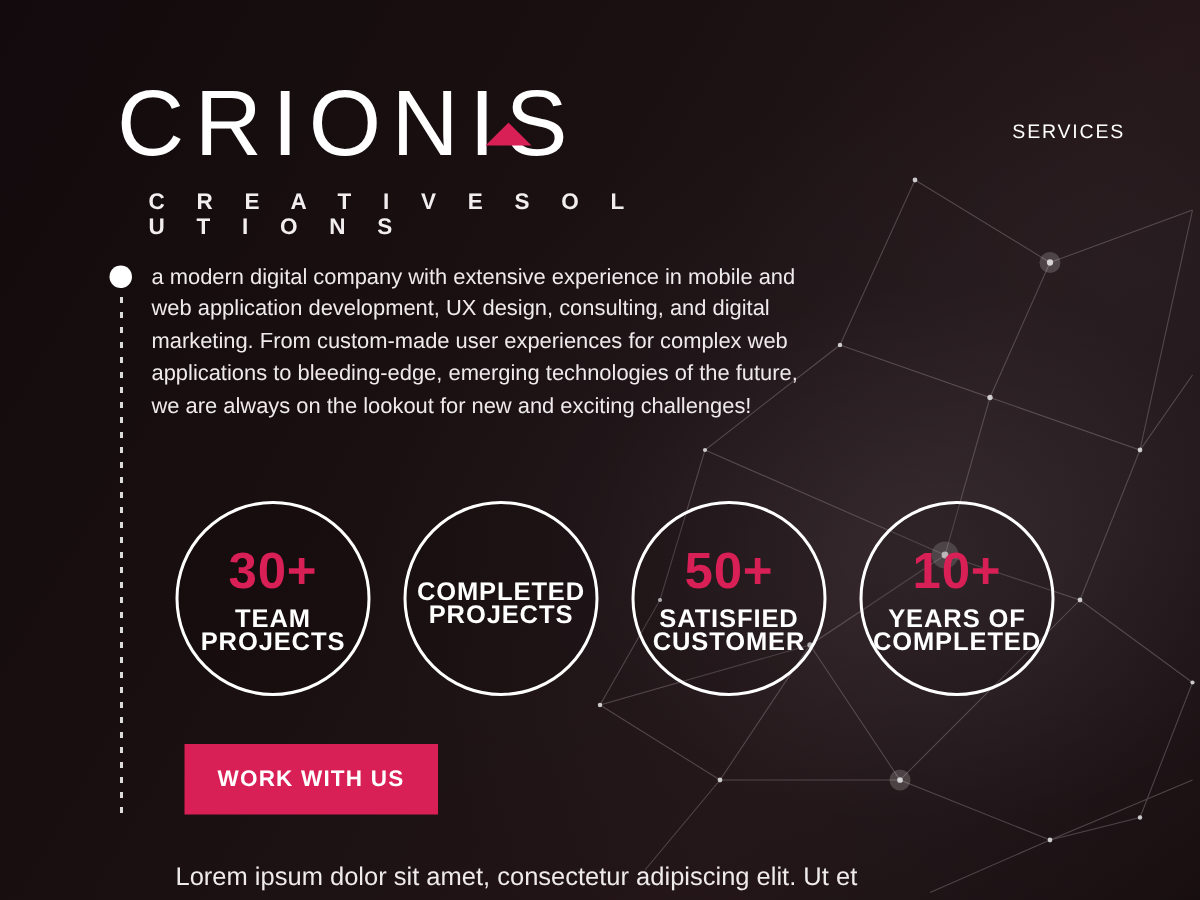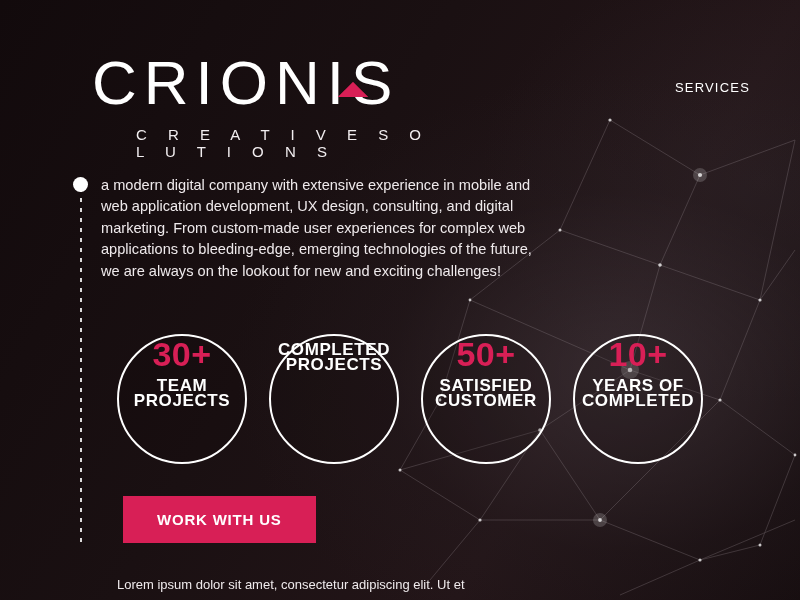--- a/index.html
+++ b/index.html
@@ -16,21 +16,21 @@
       radial-gradient(ellipse 520px 400px at 78% 62%, rgba(70,60,66,0.55) 0%, rgba(40,32,36,0.25) 45%, rgba(13,7,8,0) 75%),
       radial-gradient(ellipse 400px 320px at 95% 30%, rgba(55,45,50,0.35) 0%, rgba(13,7,8,0) 70%),
       linear-gradient(120deg, #120a0c 0%, #1a1012 40%, #231518 70%, #160d0f 100%);
     overflow: hidden;
   }
   .netsvg { position: absolute; inset: 0; width: 800px; height: 600px; pointer-events: none; }
 
   
   .logo-wrap {
     position: absolute;
-    left: 92px; top: 50px;
+    left: 78px; top: 50px;
     width: 350px;
   }
   .logo-main {
     position: relative;
     font-family: "Liberation Sans", sans-serif;
     font-size: 62px;
     font-weight: 300;
     letter-spacing: 7px;
     color: #ffffff;
     line-height: 66px;
@@ -40,23 +40,23 @@
     position: absolute;
     left: 250px; top: 36px;
     width: 22px; height: 22px;
     background: #d81f56;
     transform: rotate(-45deg);
     clip-path: polygon(0 0, 100% 0, 100% 100%);
     pointer-events: none;
   }
   .logo-sub {
     margin-top: 10px;
-    margin-left: 44px;
+    margin-left: 21px;
     font-size: 15px;
-    font-weight: 400;
+    font-weight: 700;
     letter-spacing: 8.5px;
     color: #f2eef0;
   }
 
   
   .services {
     position: absolute;
     right: 50px; top: 80px;
     font-size: 13px;
     font-weight: normal;
@@ -98,20 +98,21 @@
     display: flex;
     gap: 22px;
   }
   .stat {
     width: 130px; height: 130px;
     border-radius: 50%;
     border: 2px solid #ffffff;
     display: flex;
     flex-direction: column;
     align-items: center;
+    justify-content: center;
     text-align: center;
     background: rgba(15,8,10,0.15);
   }
   .stat-num {
     font-size: 34px;
     font-weight: bold;
     color: #d81f56;
     line-height: 36px;
     letter-spacing: 0.5px;
   }
@@ -124,34 +125,34 @@
     line-height: 15px;
   }
 
   
   .cta {
     position: absolute;
     left: 123px; top: 496px;
     background: #d81f56;
     color: #ffffff;
     border: none;
-    padding: 15px 34px;
+    padding: 15px 22px;
     font-size: 15px;
     font-weight: bold;
     letter-spacing: 0.8px;
     font-family: "Liberation Sans", sans-serif;
     cursor: pointer;
   }
 
   
   .lorem {
     position: absolute;
     left: 117px; top: 574px;
     width: 640px;
-    font-size: 13px;
+    font-size: 17px;
     line-height: 21px;
     color: #efeaec;
   }
 </style>
 </head>
 <body>
 
 <div class="page">
 
   <svg class="netsvg" viewBox="0 0 800 600" preserveAspectRatio="none">

